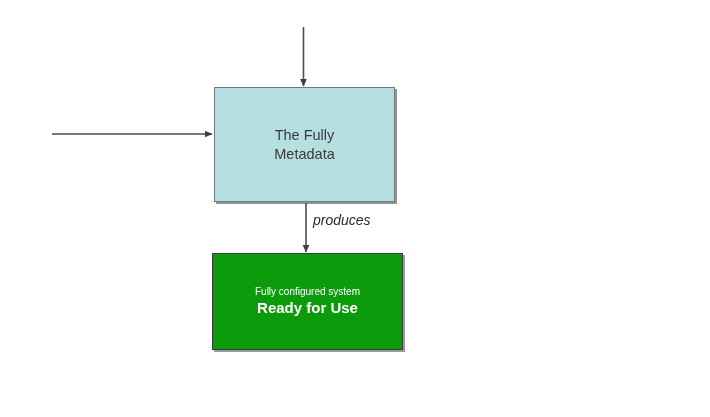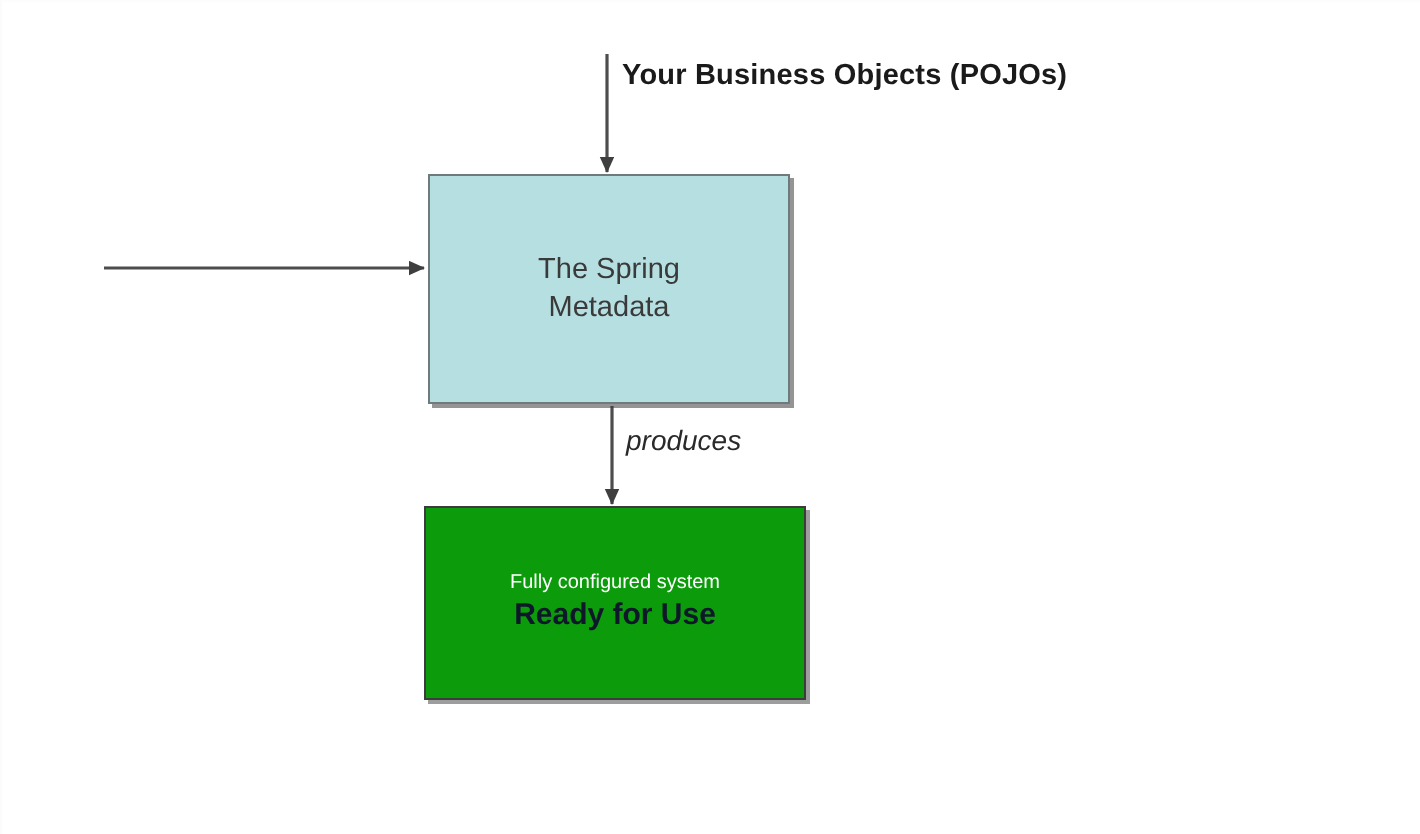--- a/index.html
+++ b/index.html
@@ -64,21 +64,21 @@
     border: 1px solid #3c3c3c;
     box-shadow: 2px 2px 0 0 rgba(60,60,60,0.5);
     justify-content: center;
   }
   #ready-box .line1 {
     color: #ffffff;
     font-size: 10px;
     font-weight: 400;
   }
   #ready-box .line2 {
-    color: #0f172a;
+    color: #ffffff;
     font-size: 15px;
     font-weight: bold;
   }
 
   
   .free-label {
     position: absolute;
     color: #1a1a1a;
     white-space: pre;
   }
@@ -144,25 +144,24 @@
       </marker>
     </defs>
 
     <line x1="303.5" y1="27" x2="303.5" y2="86" stroke="#4d4d4d" stroke-width="1.6" marker-end="url(#arrowhead)"></line>
 
     <line x1="52" y1="134" x2="212" y2="134" stroke="#4d4d4d" stroke-width="1.6" marker-end="url(#arrowhead)"></line>
 
     <line x1="306" y1="203" x2="306" y2="252" stroke="#4d4d4d" stroke-width="1.6" marker-end="url(#arrowhead)"></line>
   </svg>
 
-  <div class="free-label" id="pojo-label">Your Business Objects (POJOs)</div>
 
 
   <div class="node" id="spring-container-box">
-    <div class="label">The Spring</div>
+    <div class="label">The Fully</div>
     <div class="label">Metadata</div>
   </div>
 
   <div class="free-label" id="produces-label">produces</div>
 
   <div class="node" id="ready-box">
     <div class="line1">Fully configured system</div>
     <div class="line2">Ready for Use</div>
   </div>
 

